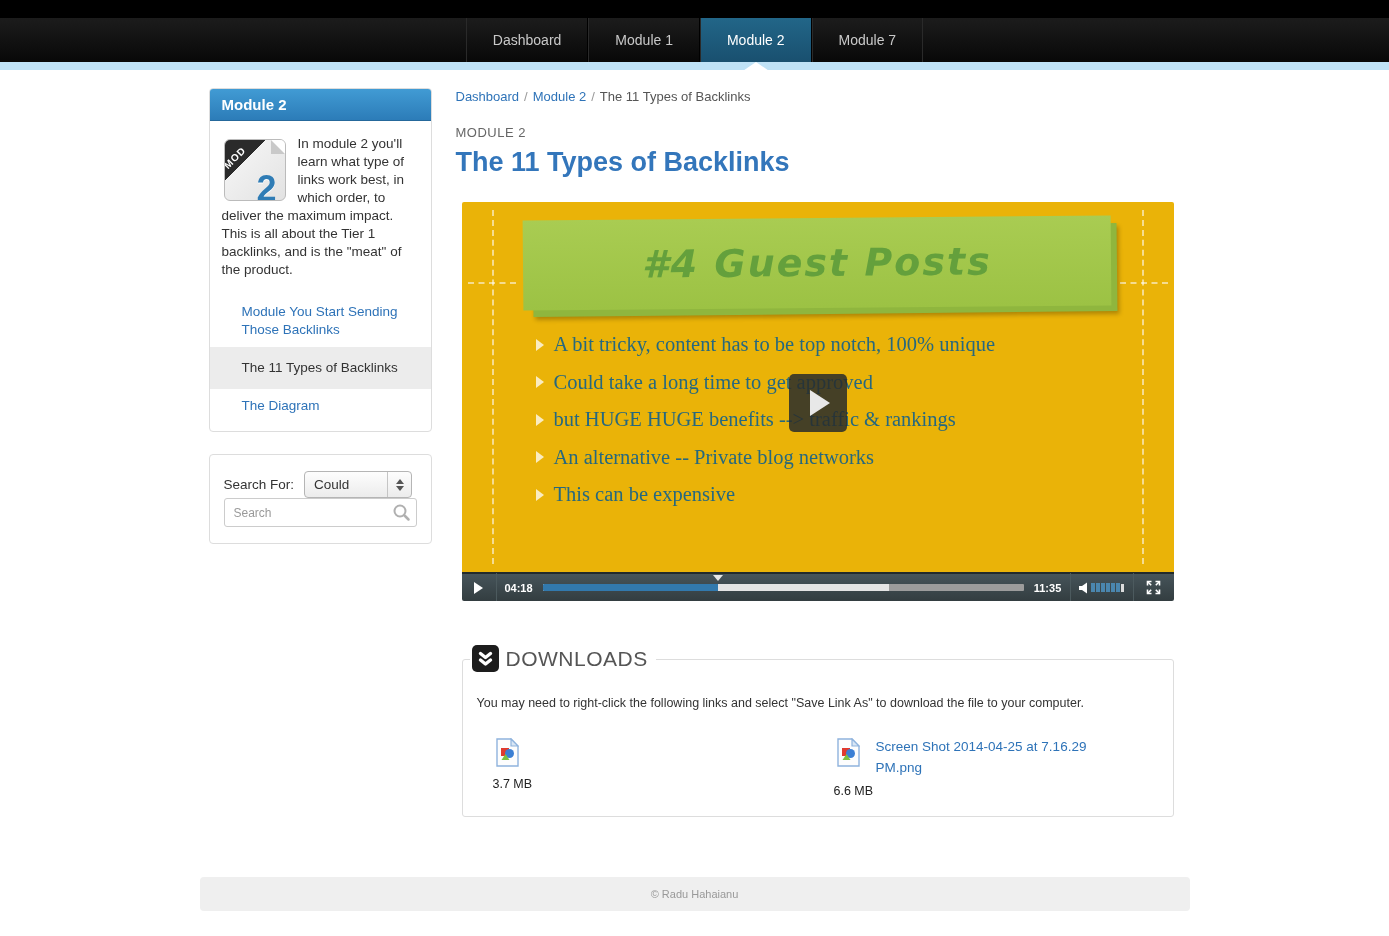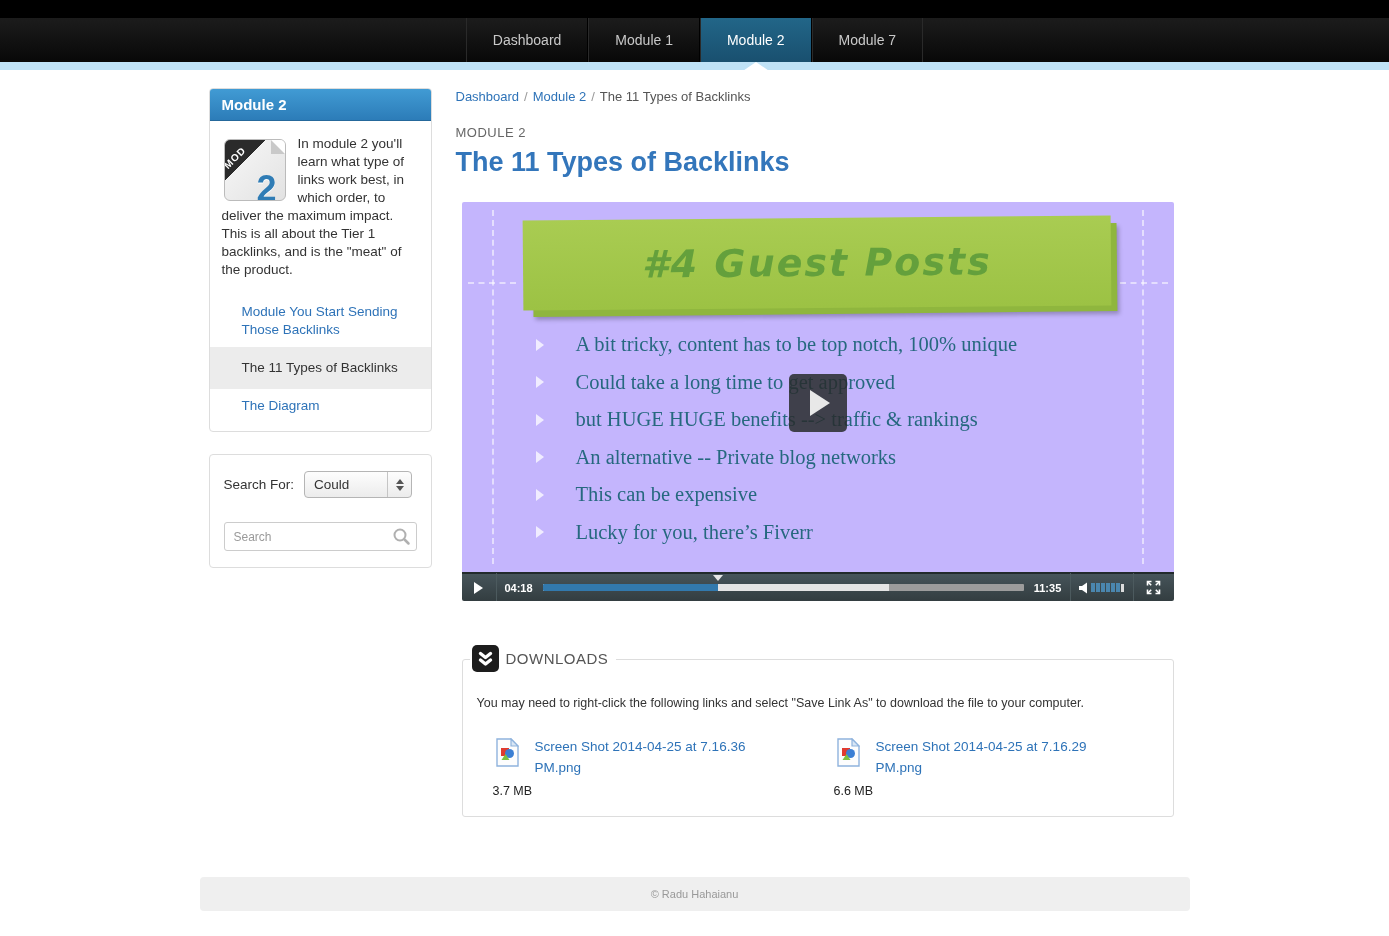--- a/index.html
+++ b/index.html
@@ -90,21 +90,21 @@
   .side-links li { font-size:13.5px; line-height:18px; }
   .side-links a {
     display:block; padding:8px 14px 8px 32px;
     color:#2e73b8; text-decoration:none; cursor:pointer;
   }
   .side-links .current {
     display:block; padding:12px 14px 12px 32px;
     background:#ececec; color:#333;
   }
   .search-box { border:1px solid #ddd; border-radius:4px; padding:16px 14px; }
-  .search-row { display:flex; align-items:center; margin-bottom:24px; }
+  .search-row { display:flex; align-items:center; margin-bottom:0; }
   .search-label { font-size:13.5px; color:#333; margin-right:10px; }
   .fake-select {
     width:108px; height:27px;
     border:1px solid #b5b5b5; border-radius:4px;
     background:linear-gradient(#fdfdfd,#ececec);
     display:flex; align-items:center; cursor:pointer;
     font-size:13.5px; color:#333;
   }
   .fake-select .val { flex:1; padding-left:9px; }
   .fake-select .stepper {
@@ -126,21 +126,21 @@
   
   .breadcrumb { font-size:13px; color:#555; margin-top:1px; }
   .breadcrumb a { color:#2e73b8; text-decoration:none; cursor:pointer; }
   .breadcrumb .sep { color:#999; margin:0 5px; }
   .kicker { margin-top:21px; font-size:13px; color:#666; letter-spacing:0.5px; }
   .page-title { margin-top:7px; font-size:27px; font-weight:bold; color:#3376bb; }
 
   
   .video { width:712px; margin:24px 0 0 6px; border-radius:2px; overflow:hidden; position:relative; }
   .slide {
-    height:370px; background:#c4b5fd; position:relative; overflow:hidden;
+    height:370px; background:#eab308; position:relative; overflow:hidden;
   }
   .deco { position:absolute; opacity:0.55; }
   .deco.v { border-left:2px dashed #fff; width:0; top:8px; bottom:8px; }
   .deco.v.left { left:30px; }
   .deco.v.right { right:30px; }
   .deco.h { border-top:2px dashed #fff; height:0; top:80px; width:48px; }
   .deco.h.left { left:6px; }
   .deco.h.right { right:6px; }
   .banner-wrap { position:absolute; top:16px; left:61px; width:588px; height:90px; }
   .banner-back {
@@ -154,21 +154,21 @@
     transform:rotate(-0.5deg);
     display:flex; align-items:center; justify-content:center;
     font-family:"DejaVu Sans", sans-serif;
     font-weight:bold; font-style:italic;
     font-size:38px; color:#64a03c; letter-spacing:2px;
   }
   .bullets { position:absolute; left:74px; top:132px; list-style:none; }
   .bullets li {
     display:flex; align-items:center; margin-bottom:16.5px;
     font-family:"Liberation Serif", serif;
-    font-size:20.5px; color:#26687f; line-height:21px;gap:22px;
+    font-size:20.5px; color:#26687f; line-height:21px;
   }
   .bullet-marker {
     width:0; height:0; margin-right:10px; flex:none;
     border-top:6px solid transparent; border-bottom:6px solid transparent;
     border-left:8px solid rgba(255,255,255,0.75);
   }
   .play-overlay {
     position:absolute; left:50%; top:172px; margin-left:-29px;
     width:58px; height:58px; border-radius:5px;
     background:rgba(40,44,44,0.85);
@@ -218,21 +218,21 @@
   }
   .dl-legend {
     position:absolute; top:-15px; left:7px;
     background:#fff; padding:0 8px 0 2px;
     display:flex; align-items:center; gap:7px;
   }
   .dl-icon {
     width:27px; height:27px; border-radius:5px;
     background:#1d1d1d; display:flex; align-items:center; justify-content:center;
   }
-  .dl-title { font-size:15px; color:#555; letter-spacing:0.5px; }
+  .dl-title { font-size:21px; color:#555; letter-spacing:0.5px; }
   .dl-note { font-size:12.5px; color:#333; margin:2px 0 26px 0; }
   .dl-files { display:flex; }
   .dl-item { width:328px; margin-left:19px; }
   .dl-row { display:flex; align-items:flex-start; }
   .file-icon { flex:none; margin:2px 16px 0 0; cursor:pointer; }
   .dl-link {
     font-size:13.5px; line-height:21px; color:#2e73b8;
     text-decoration:none; display:inline-block; width:230px; cursor:pointer;
   }
   .dl-size { font-size:12.5px; color:#222; margin-top:6px; margin-left:-3px; }
@@ -341,24 +341,20 @@
               <span>but HUGE HUGE benefits --&gt; traffic &amp; rankings</span>
             </li>
           <li>
               <span class="bullet-marker"></span>
               <span>An alternative -- Private blog networks</span>
             </li>
           <li>
               <span class="bullet-marker"></span>
               <span>This can be expensive</span>
             </li>
-          <li>
-              <span class="bullet-marker"></span>
-              <span>Lucky for you, there’s Fiverr</span>
-            </li>
         </ul>
         <div class="play-overlay">
           <span class="tri"></span>
         </div>
       </div>
 
       <div class="controls">
         <div class="ctl-play">
             <span class="tri"></span>
           </div>
@@ -419,21 +415,20 @@
           <div class="dl-row">
             <span class="file-icon">
               <svg width="23" height="29" viewBox="0 0 23 29">
                 <path d="M1 1 h14 l7 7 v20 h-21 z" fill="#fdfdfd" stroke="#8fb3dd" stroke-width="1.4"></path>
                 <path d="M15 1 l7 7 h-7 z" fill="#d8e6f5" stroke="#8fb3dd" stroke-width="1.2"></path>
                 <rect x="5" y="10" width="8" height="8" fill="#e03a2f"></rect>
                 <circle cx="13.5" cy="15.5" r="4.5" fill="#3b7fd4"></circle>
                 <polygon points="9.5,16 13.5,22 5.5,22" fill="#7cc141"></polygon>
               </svg>
             </span>
-            <a class="dl-link">Screen Shot 2014-04-25 at 7.16.36 PM.png</a>
           </div>
           <div class="dl-size">3.7 MB</div>
         </div>
         <div class="dl-item">
           <div class="dl-row">
             <span class="file-icon">
               <svg width="23" height="29" viewBox="0 0 23 29">
                 <path d="M1 1 h14 l7 7 v20 h-21 z" fill="#fdfdfd" stroke="#8fb3dd" stroke-width="1.4"></path>
                 <path d="M15 1 l7 7 h-7 z" fill="#d8e6f5" stroke="#8fb3dd" stroke-width="1.2"></path>
                 <rect x="5" y="10" width="8" height="8" fill="#e03a2f"></rect>

